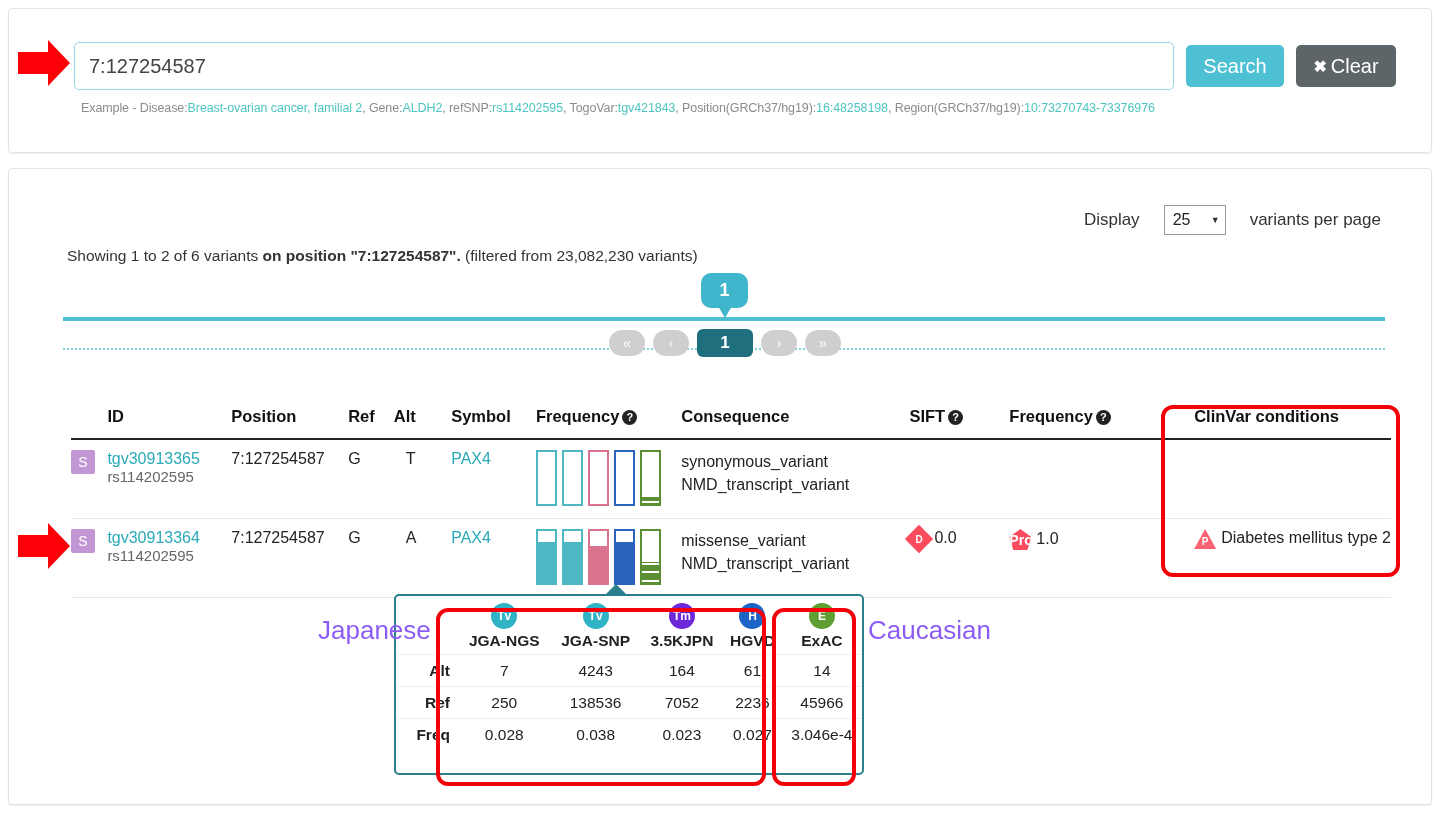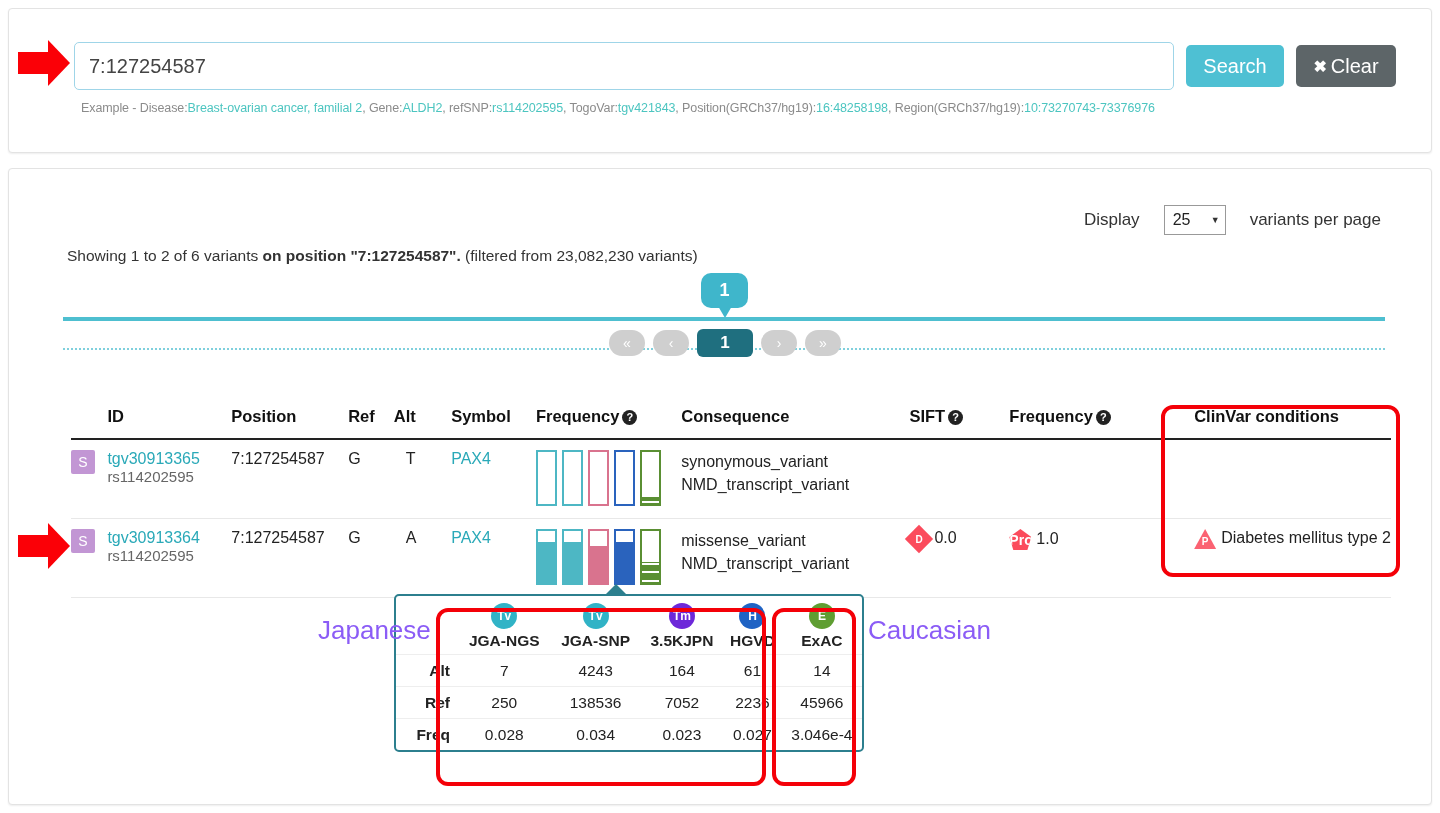--- a/index.html
+++ b/index.html
@@ -140,21 +140,21 @@
     clip-path: polygon(50% 0%, 100% 38%, 82% 100%, 18% 100%, 0% 38%);
   }
   .cv-icon {
     width: 22px; height: 20px; background: #fb6272; font-size: 10px; line-height: 25px;
     clip-path: polygon(50% 0%, 100% 100%, 0% 100%);
   }
   .score-cell { font-size: 16px; white-space: nowrap; }
 
   
   .popup {
-    position: absolute; left: 393px; top: 593px; width: 470px; height: 158px;
+    position: absolute; left: 393px; top: 593px; width: 470px; height: 181px;
     background: #fff; border: 2px solid #2c7f8e; border-radius: 5px;
   }
   .popup::before {
     content:""; position: absolute; left: 208px; top: -12px; width: 0; height: 0;
     border-left: 12px solid transparent; border-right: 12px solid transparent;
     border-bottom: 12px solid #2c7f8e;
   }
   .ptbl { width: 100%; border-collapse: collapse; margin-top: 3px; }
   .ptbl th, .ptbl td { text-align: center; font-size: 15.5px; color: #222; padding: 4px 0; }
   .ptbl thead th { padding-bottom: 4px; font-weight: bold; }
@@ -350,21 +350,21 @@
               <th>Ref</th>
               <td>250</td>
               <td>138536</td>
               <td>7052</td>
               <td>2236</td>
               <td>45966</td>
             </tr>
             <tr>
               <th>Freq</th>
               <td>0.028</td>
-              <td>0.034</td>
+              <td>0.038</td>
               <td>0.023</td>
               <td>0.027</td>
               <td>3.046e-4</td>
             </tr>
           </tbody>
       </table>
     </div>
   </div>
 
   <div style="position:absolute;left:18px;top:523px;width:56px;height:46px;">

